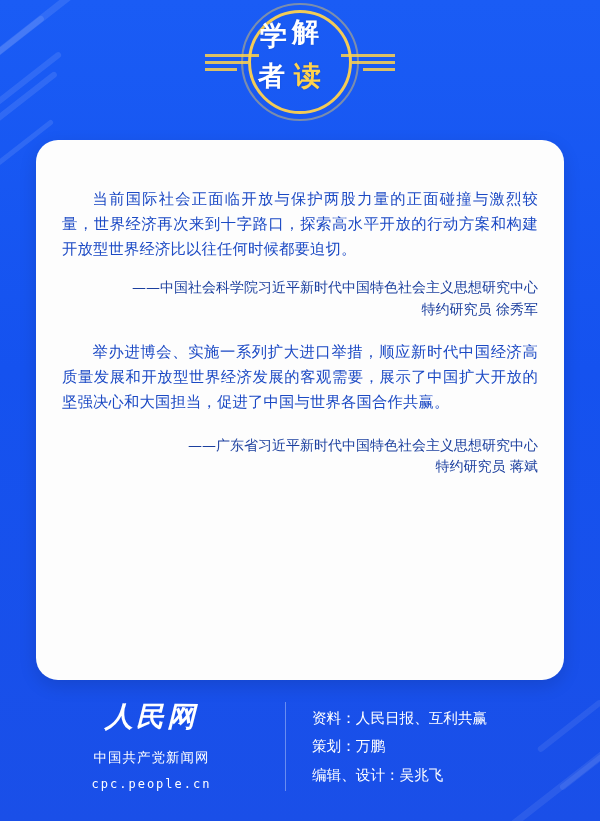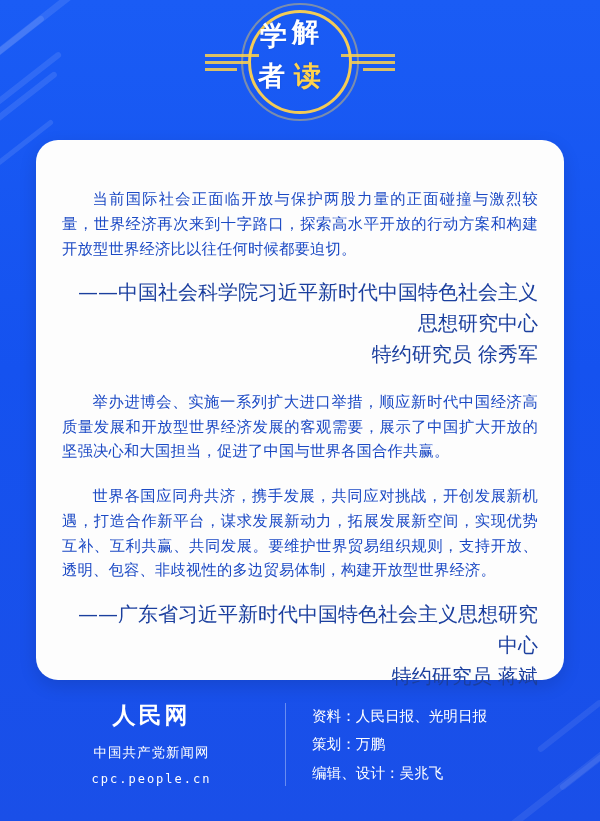--- a/index.html
+++ b/index.html
@@ -133,21 +133,21 @@
     font-size: 15.3px;
     line-height: 1.62;
     text-align: justify;
     text-indent: 2em;
     font-family: "DejaVu Sans", "Liberation Sans", sans-serif;
     letter-spacing: .2px;
   }
   .attrib {
     margin-top: 4px;
     color: #1b3f9e;
-    font-size: 20px;
+    font-size: 14px;
     line-height: 1.55;
     text-align: right;
     font-family: "DejaVu Sans", "Liberation Sans", sans-serif;
   }
   .attrib .line2 { display: block; }
 
   
   .footer {
     position: absolute;
     left: 0;
@@ -165,24 +165,25 @@
   }
   .logo {
     width: 250px;
     flex: 0 0 250px;
     text-align: center;
     color: #fff;
     border-right: 1px solid rgba(255,255,255,.35);
     padding-right: 18px;
   }
   .logo .cn {
-    font-size: 23px;
+    font-size: 28px;
     font-weight: 700;
     letter-spacing: 3px;
     line-height: 1.1;
+    font-style: italic;
   }
   .logo .sub {
     font-size: 13.5px;
     letter-spacing: 1px;
     margin-top: 16px;
     text-align: center;
   }
   .logo .url {
     font-size: 12px;
     letter-spacing: 2px;
@@ -253,21 +254,20 @@
         <span class="line1">——中国社会科学院习近平新时代中国特色社会主义思想研究中心</span>
         <span class="line2">特约研究员 徐秀军</span>
       </div>
     </div>
 
     <div class="block">
       <p class="quote">举办进博会、实施一系列扩大进口举措，顺应新时代中国经济高质量发展和开放型世界经济发展的客观需要，展示了中国扩大开放的坚强决心和大国担当，促进了中国与世界各国合作共赢。</p>
     </div>
 
     <div class="block">
-      <p class="quote">世界各国应同舟共济，携手发展，共同应对挑战，开创发展新机遇，打造合作新平台，谋求发展新动力，拓展发展新空间，实现优势互补、互利共赢、共同发展。要维护世界贸易组织规则，支持开放、透明、包容、非歧视性的多边贸易体制，构建开放型世界经济。</p>
       <div class="attrib">
         <span class="line1">——广东省习近平新时代中国特色社会主义思想研究中心</span>
         <span class="line2">特约研究员 蒋斌</span>
       </div>
     </div>
 
   </div>
 
   <div class="footer">
     <div class="streaks-br">
@@ -275,20 +275,20 @@
         <i></i>
         <i></i>
     </div>
     <div class="footer-inner">
       <div class="logo">
         <div class="cn">人民网</div>
         <div class="sub">中国共产党新闻网</div>
         <div class="url">cpc.people.cn</div>
       </div>
       <div class="credits">
-        <div>资料：人民日报、光明日报</div>
+        <div>资料：人民日报、互利共赢</div>
         <div>策划：万鹏</div>
         <div>编辑、设计：吴兆飞</div>
       </div>
     </div>
   </div>
 
 </div>
 
 </body></html>

